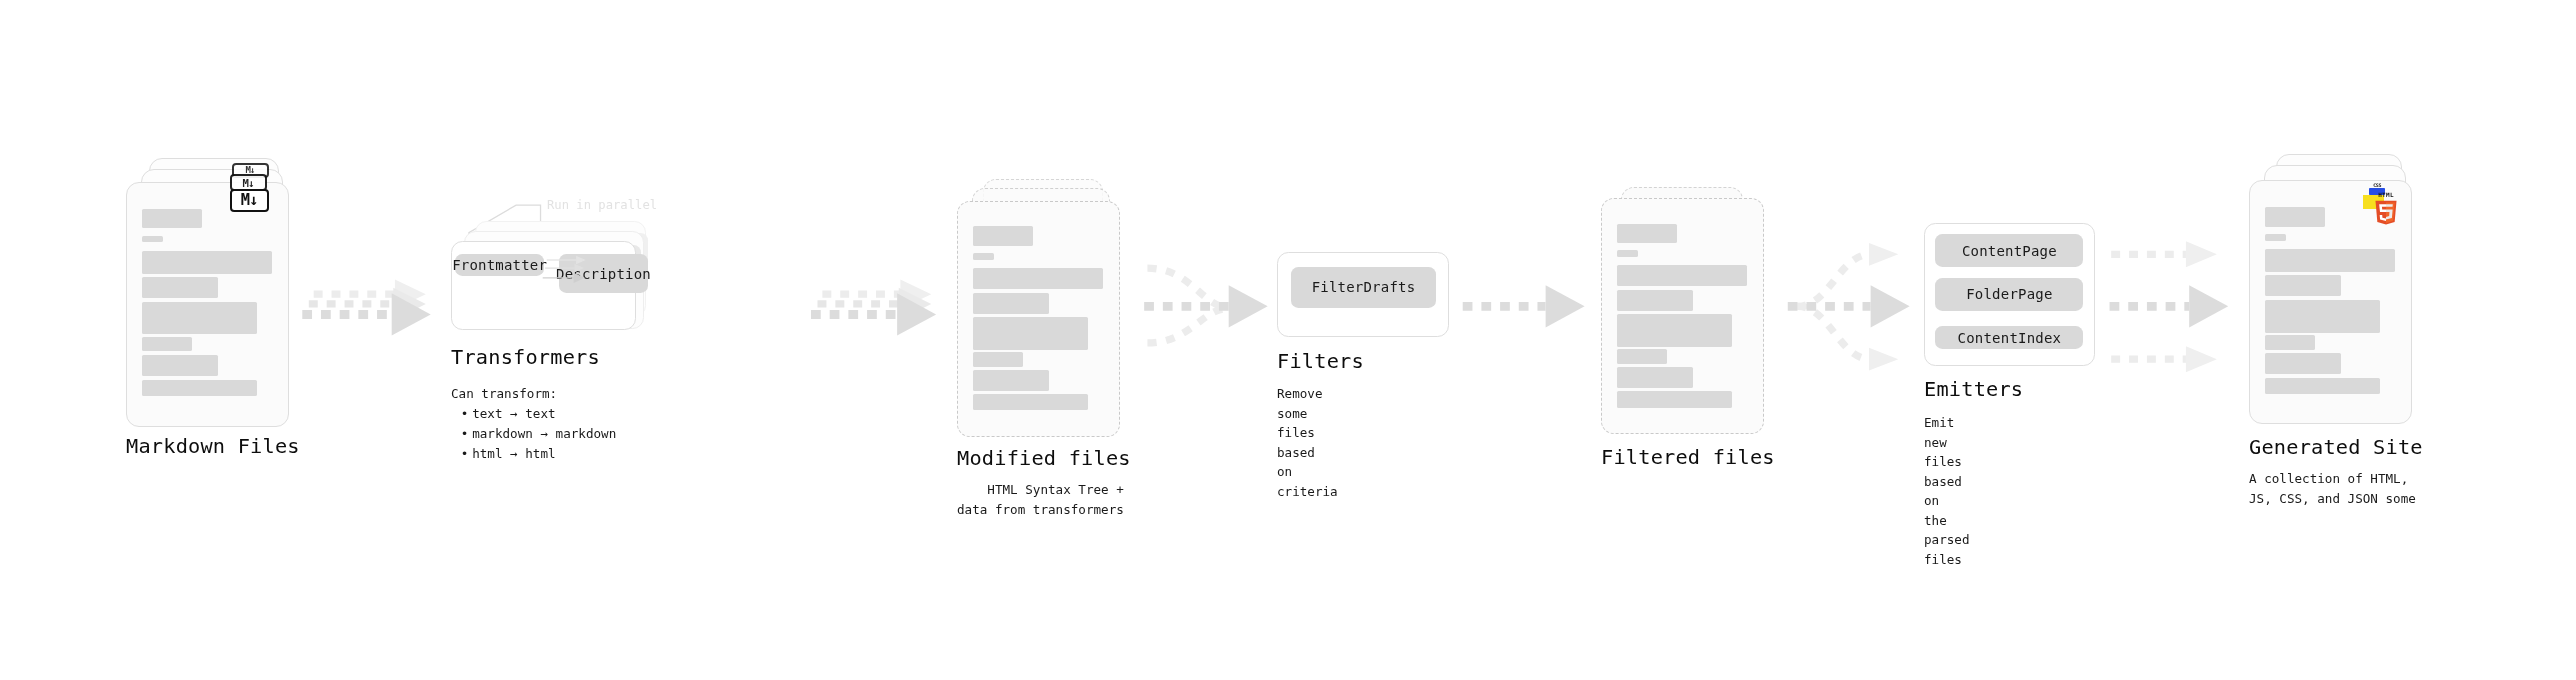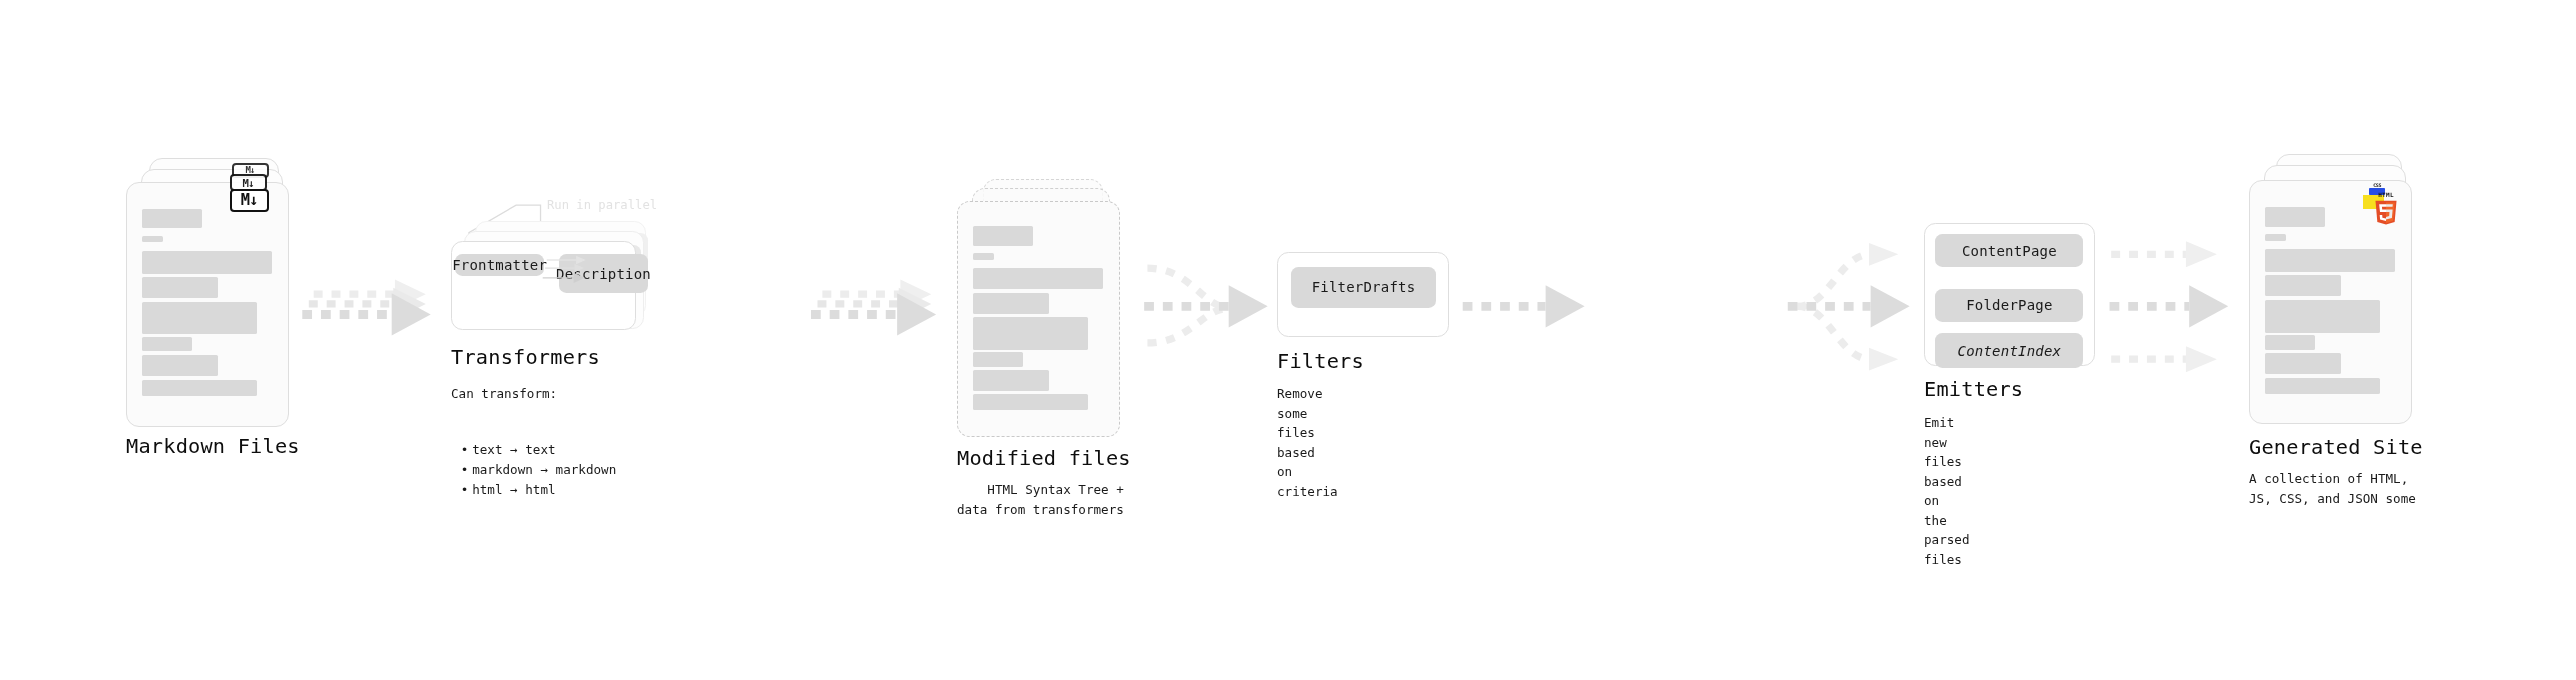--- a/index.html
+++ b/index.html
@@ -101,21 +101,20 @@
     font-size: 12.6px;
     line-height: 1.55;
     color: #1a1a1a;
     white-space: pre-line;
   }
   .bullets {
     position: absolute;
     font-size: 12.6px;
     line-height: 1.6;
     color: #1a1a1a;
-    margin-top: 36px;
   }
   .bullets .bl { white-space: nowrap; }
   .bullets .bl .dot { display: inline-block; width: 11.4px; }
 
   .parallel-label {
     position: absolute;
     font-size: 12.2px;
     color: #e2e2e2;
     white-space: nowrap;
   }
@@ -226,26 +225,42 @@
   </div>
 
   <div class="node" style="left:1277px; top:252px;">
     <div class="pbox" style="left:0px; top:0px; width:172px; height:85px;"></div>
     <div class="pill" style="left:14px; top:14.6px; width:145px; height:41px;">FilterDrafts</div>
     <div class="title" style="left:0px; top:97px;">Filters</div>
     <div class="caption" style="left:0px; top:132px;">Remove some files based
 on criteria</div>
   </div>
 
+  <div class="node" style="left:1601px; top:187px;">
+    <div class="stack" style="width:175px;height:252px;">
+      <div class="card dashed" style="left:20.3px; top:0px;  width:122px; height:41px; opacity:.8;"></div>
+      <div class="card dashed" style="left:0px;  top:11.4px; width:163px; height:236px;">
+        <div class="skel" style="left:14.6px; top:24.4px; width:60px;  height:19.5px;"></div>
+        <div class="skel" style="left:14.6px; top:51px; width:21px;  height:6.5px;"></div>
+        <div class="skel" style="left:14.6px; top:66px; width:130px; height:21px;"></div>
+        <div class="skel" style="left:14.6px; top:91px;width:76px;  height:21px;"></div>
+        <div class="skel" style="left:14.6px; top:115px;width:115px; height:32.5px;"></div>
+        <div class="skel" style="left:14.6px; top:150px;width:50px;  height:14.6px;"></div>
+        <div class="skel" style="left:14.6px; top:168px;width:76px;  height:21px;"></div>
+        <div class="skel" style="left:14.6px; top:192px;width:115px; height:16.3px;"></div>
+      </div>
+    </div>
+    <div class="title" style="left:0px; top:258px;">Filtered files</div>
+  </div>
 
   <div class="node" style="left:1924px; top:223px;">
     <div class="pbox" style="left:0px; top:0px; width:171px; height:143px;"></div>
     <div class="pill" style="left:11.4px; top:11.4px; width:148px; height:32.5px;">ContentPage</div>
-    <div class="pill" style="left:11.4px; top:66px; width:148px; height:32.5px;">FolderPage</div>
-    <div class="pill" style="left:11.4px; top:110px;width:148px; height:35px;font-style:italic;">ContentIndex</div>
+    <div class="pill" style="left:11.4px; top:55px; width:148px; height:32.5px;">FolderPage</div>
+    <div class="pill" style="left:11.4px; top:103px;width:148px; height:23px;">ContentIndex</div>
     <div class="title" style="left:0px; top:154px;">Emitters</div>
     <div class="caption" style="left:0px; top:190px;">Emit new files based on
 the parsed files</div>
   </div>
 
   <div class="node" style="left:2249px; top:154px;">
     <div class="stack" style="width:175px;height:276px;">
       <div class="card back1" style="left:27px; top:0px;  width:126px; height:45px;"></div>
       <div class="card back2" style="left:14.6px; top:11.4px; width:142px; height:45px;"></div>
       <div class="card" style="left:0px;  top:26px; width:163px; height:244px;">

